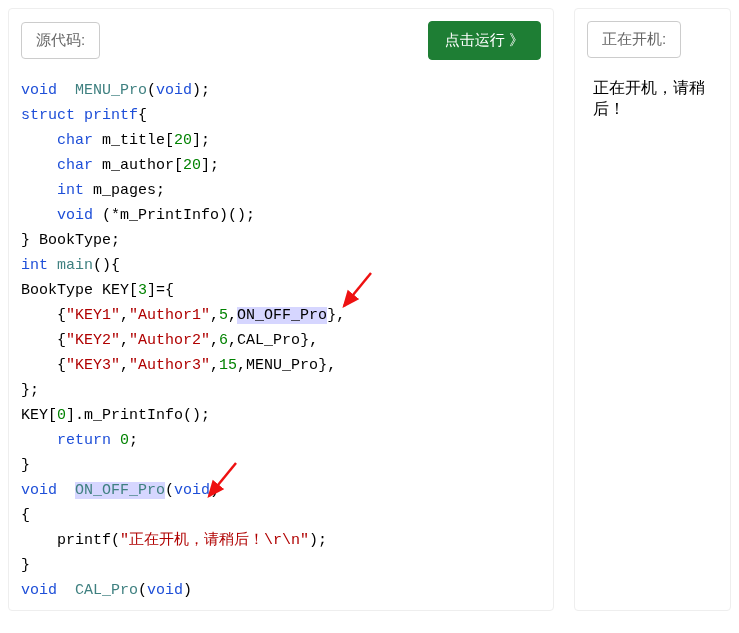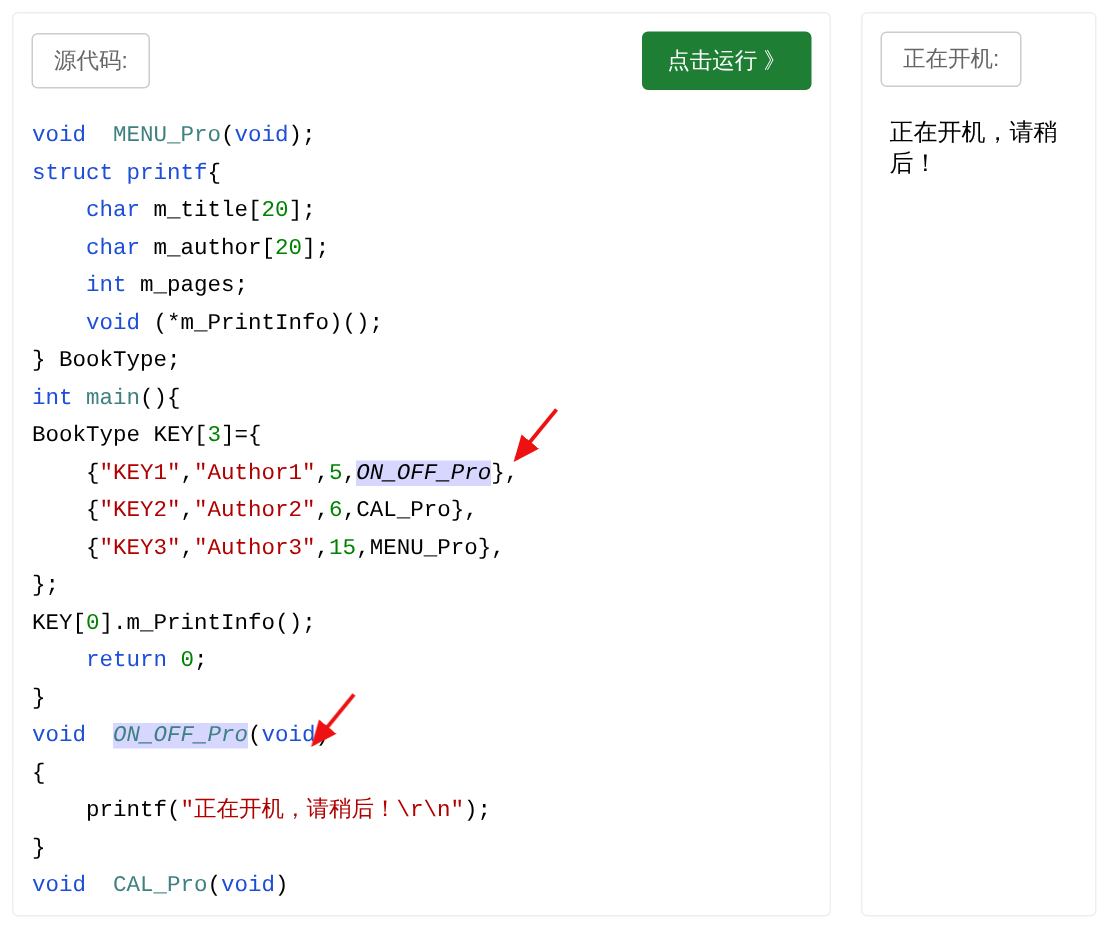--- a/index.html
+++ b/index.html
@@ -66,21 +66,21 @@
     font-family: "Courier New", monospace;
     font-size: 15px;
     line-height: 25px;
     color: #000;
     white-space: pre;
   }
   .kw { color: #1d4ed8; }       
   .fn { color: #3f8080; }       
   .str { color: #b00000; }      
   .num { color: #008200; font-family: Liberation Mono, monospace; }      
-  .hl { background: #d6d6ff; font-style: italic; }  
+  .hl { background: #d6d6ff; }  
   .arrow1, .arrow2 { position: absolute; pointer-events: none; }
   .arrow1 { left: 315px; top: 190px; }
   .arrow2 { left: 180px; top: 380px; }
   .output {
     margin-top: 20px;
     font-size: 16px;
     color: #000;
     padding-left: 6px;
   }
 </style>

